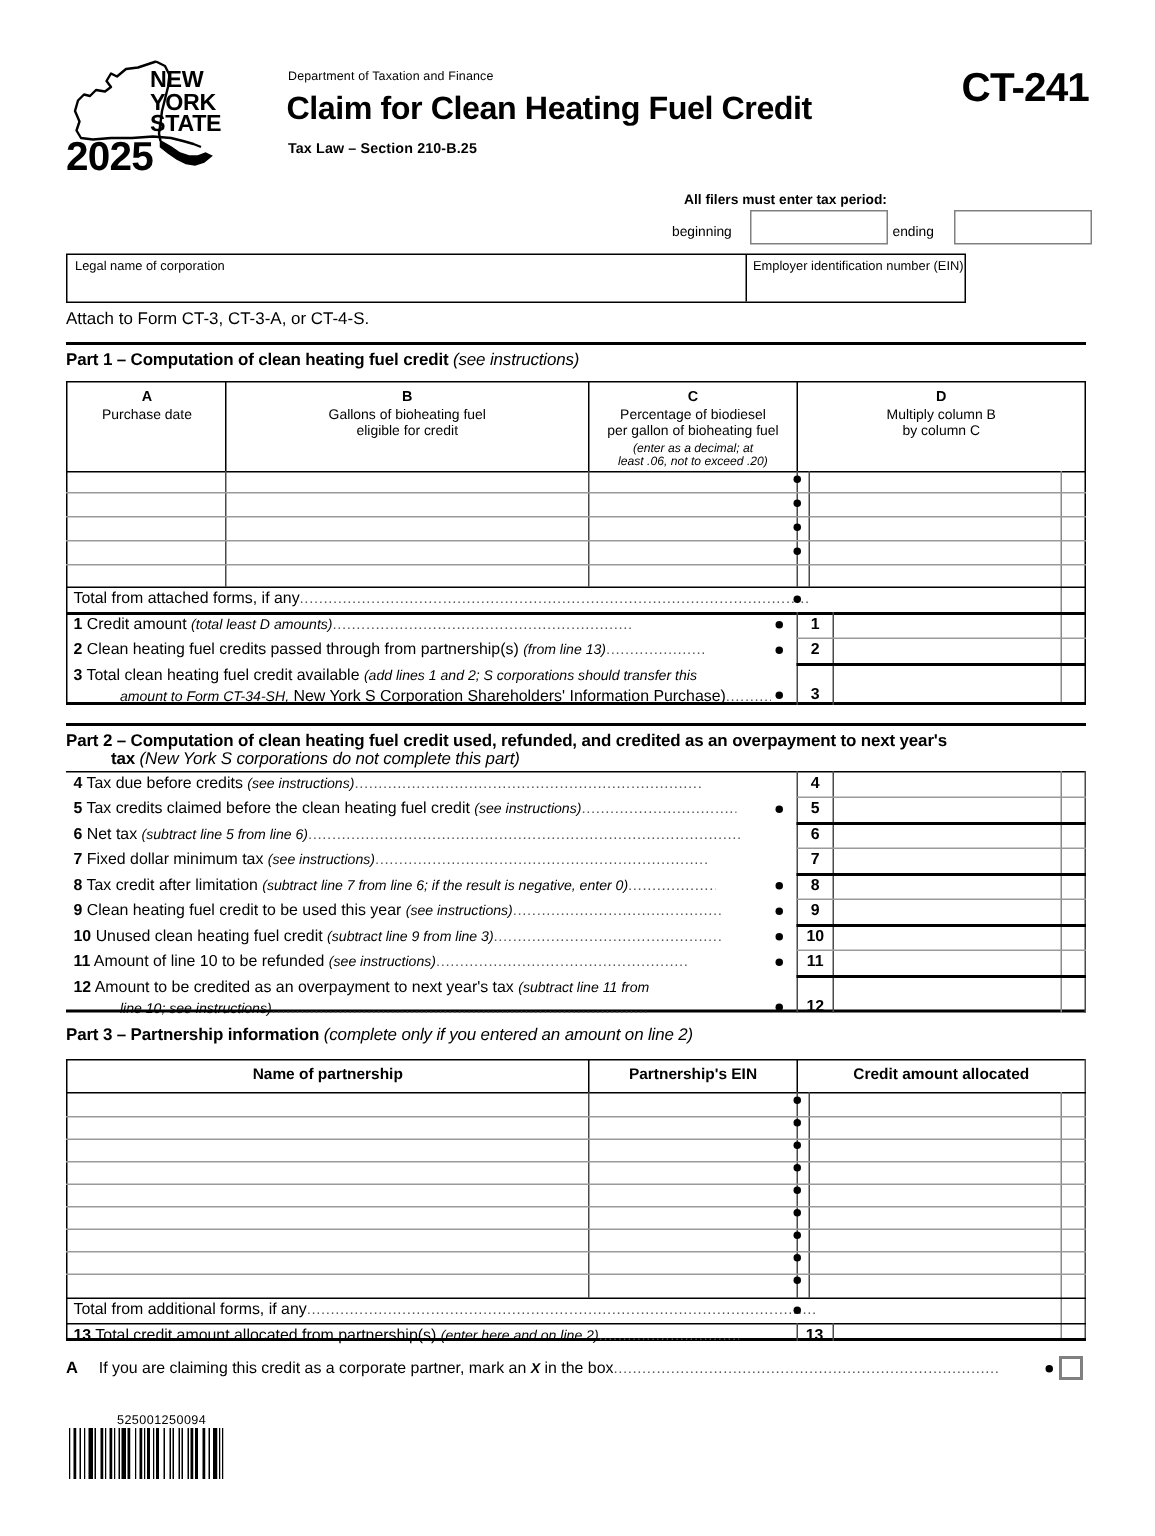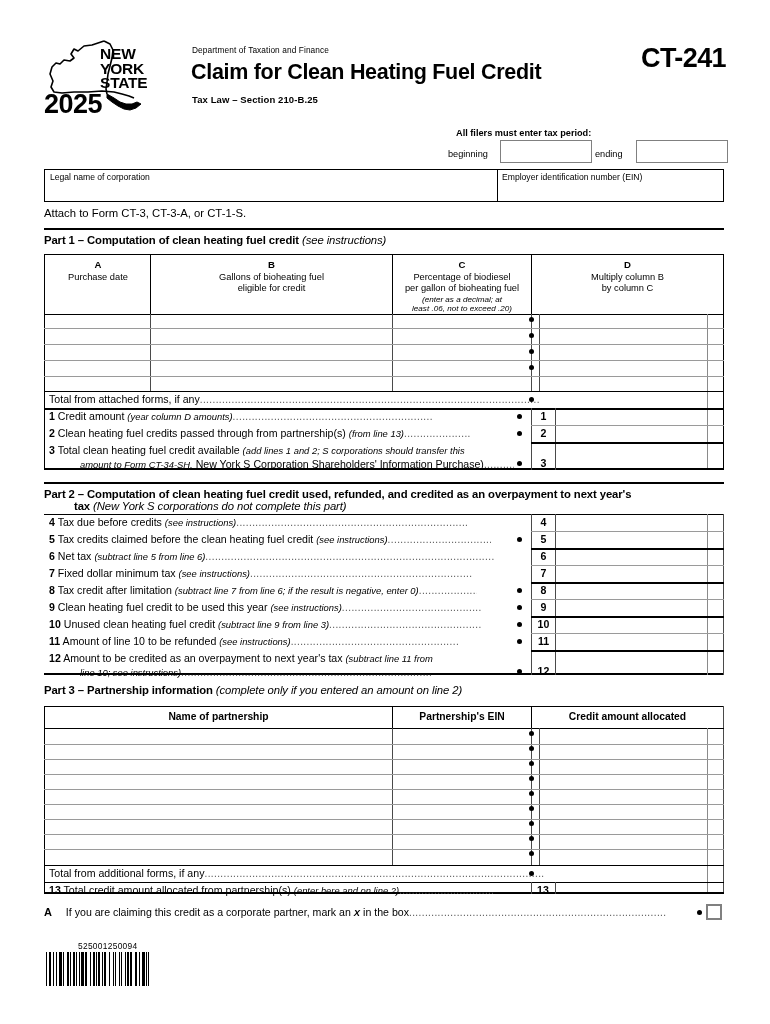--- a/index.html
+++ b/index.html
@@ -106,21 +106,21 @@
     border: 1px solid #808080;
     background: #fff;
   }
   .tp-box.beg { left: 60px; width: 90px; }
   .tp-box.end { left: 196px; width: 90px; }
 
   
   .namebox {
     position: absolute;
     left: 44px; top: 169px;
-    width: 680px; height: 33px;
+    width: 600px; height: 33px;
     border: 1.6px solid #000;
     box-sizing: border-box;
     text-align: center;
   }
   .namebox .divider {
     position: absolute;
     left: 452px; top: 0; bottom: 0;
     width: 1px;
     background: #000;
   }
@@ -277,21 +277,21 @@
   </div>
 
   <div class="namebox">
     <div class="lbl left">Legal name of corporation</div>
     <div class="divider"></div>
     <div class="lbl right">Employer identification number (EIN)</div>
     <div style="position:absolute;left:4px;top:13px;width:444px;height:17px;"></div>
     <div style="position:absolute;left:456px;top:13px;width:218px;height:17px;"></div>
   </div>
 
-  <div class="attach-line">Attach to Form CT-3, CT-3-A, or CT-1-S.</div>
+  <div class="attach-line">Attach to Form CT-3, CT-3-A, or CT-4-S.</div>
 
   <div class="part-rule" style="top:228px;"></div>
   <div class="part-head" style="top:234px;">
     <span>Part 1 – Computation of clean heating fuel credit</span>
     <span class="nb">(see instructions)</span>
   </div>
 
   <div class="tbl" id="p1" style="left:44px; top:254px; width:680px; height:216px;">
 
     <div style="position:absolute;left:0;top:0;right:0;height:1.4px;background:#000;"></div>
@@ -370,21 +370,21 @@
     <div class="bullet" style="left:485px;top:143px;"></div>
     <div style="position:absolute;left:497px;top:138px;width:165px;height:14px;"></div>
     <div class="hline" style="top:154px;height:1.8px;"></div>
 
     <div class="vline" style="left:487px;top:154px;bottom:0;background:#4a4a4a;"></div>
     <div class="vline" style="left:511px;top:154px;bottom:0;background:#4a4a4a;"></div>
 
     <div class="lrow" style="left:5px;top:156px;">
       <span class="n">1</span>
       <span>Credit amount</span>
-      <i>(year column D amounts)</i><span class="leader" style="width:200px;">........................................................................</span>
+      <i>(total least D amounts)</i><span class="leader" style="width:200px;">........................................................................</span>
     </div>
     <div class="bullet" style="left:473px;top:160px;"></div>
     <div class="lnum" style="left:489px;top:156px;width:21px;">1</div>
     <div style="position:absolute;left:513px;top:155px;width:149px;height:14px;"></div>
     <div class="hline gray" style="top:171px;left:487px;"></div>
 
     <div class="lrow" style="left:5px;top:173px;">
       <span class="n">2</span>
       <span>Clean heating fuel credits passed through from partnership(s)</span>
       <i>(from line 13)</i><span class="leader" style="width:66px;">.........................</span>

